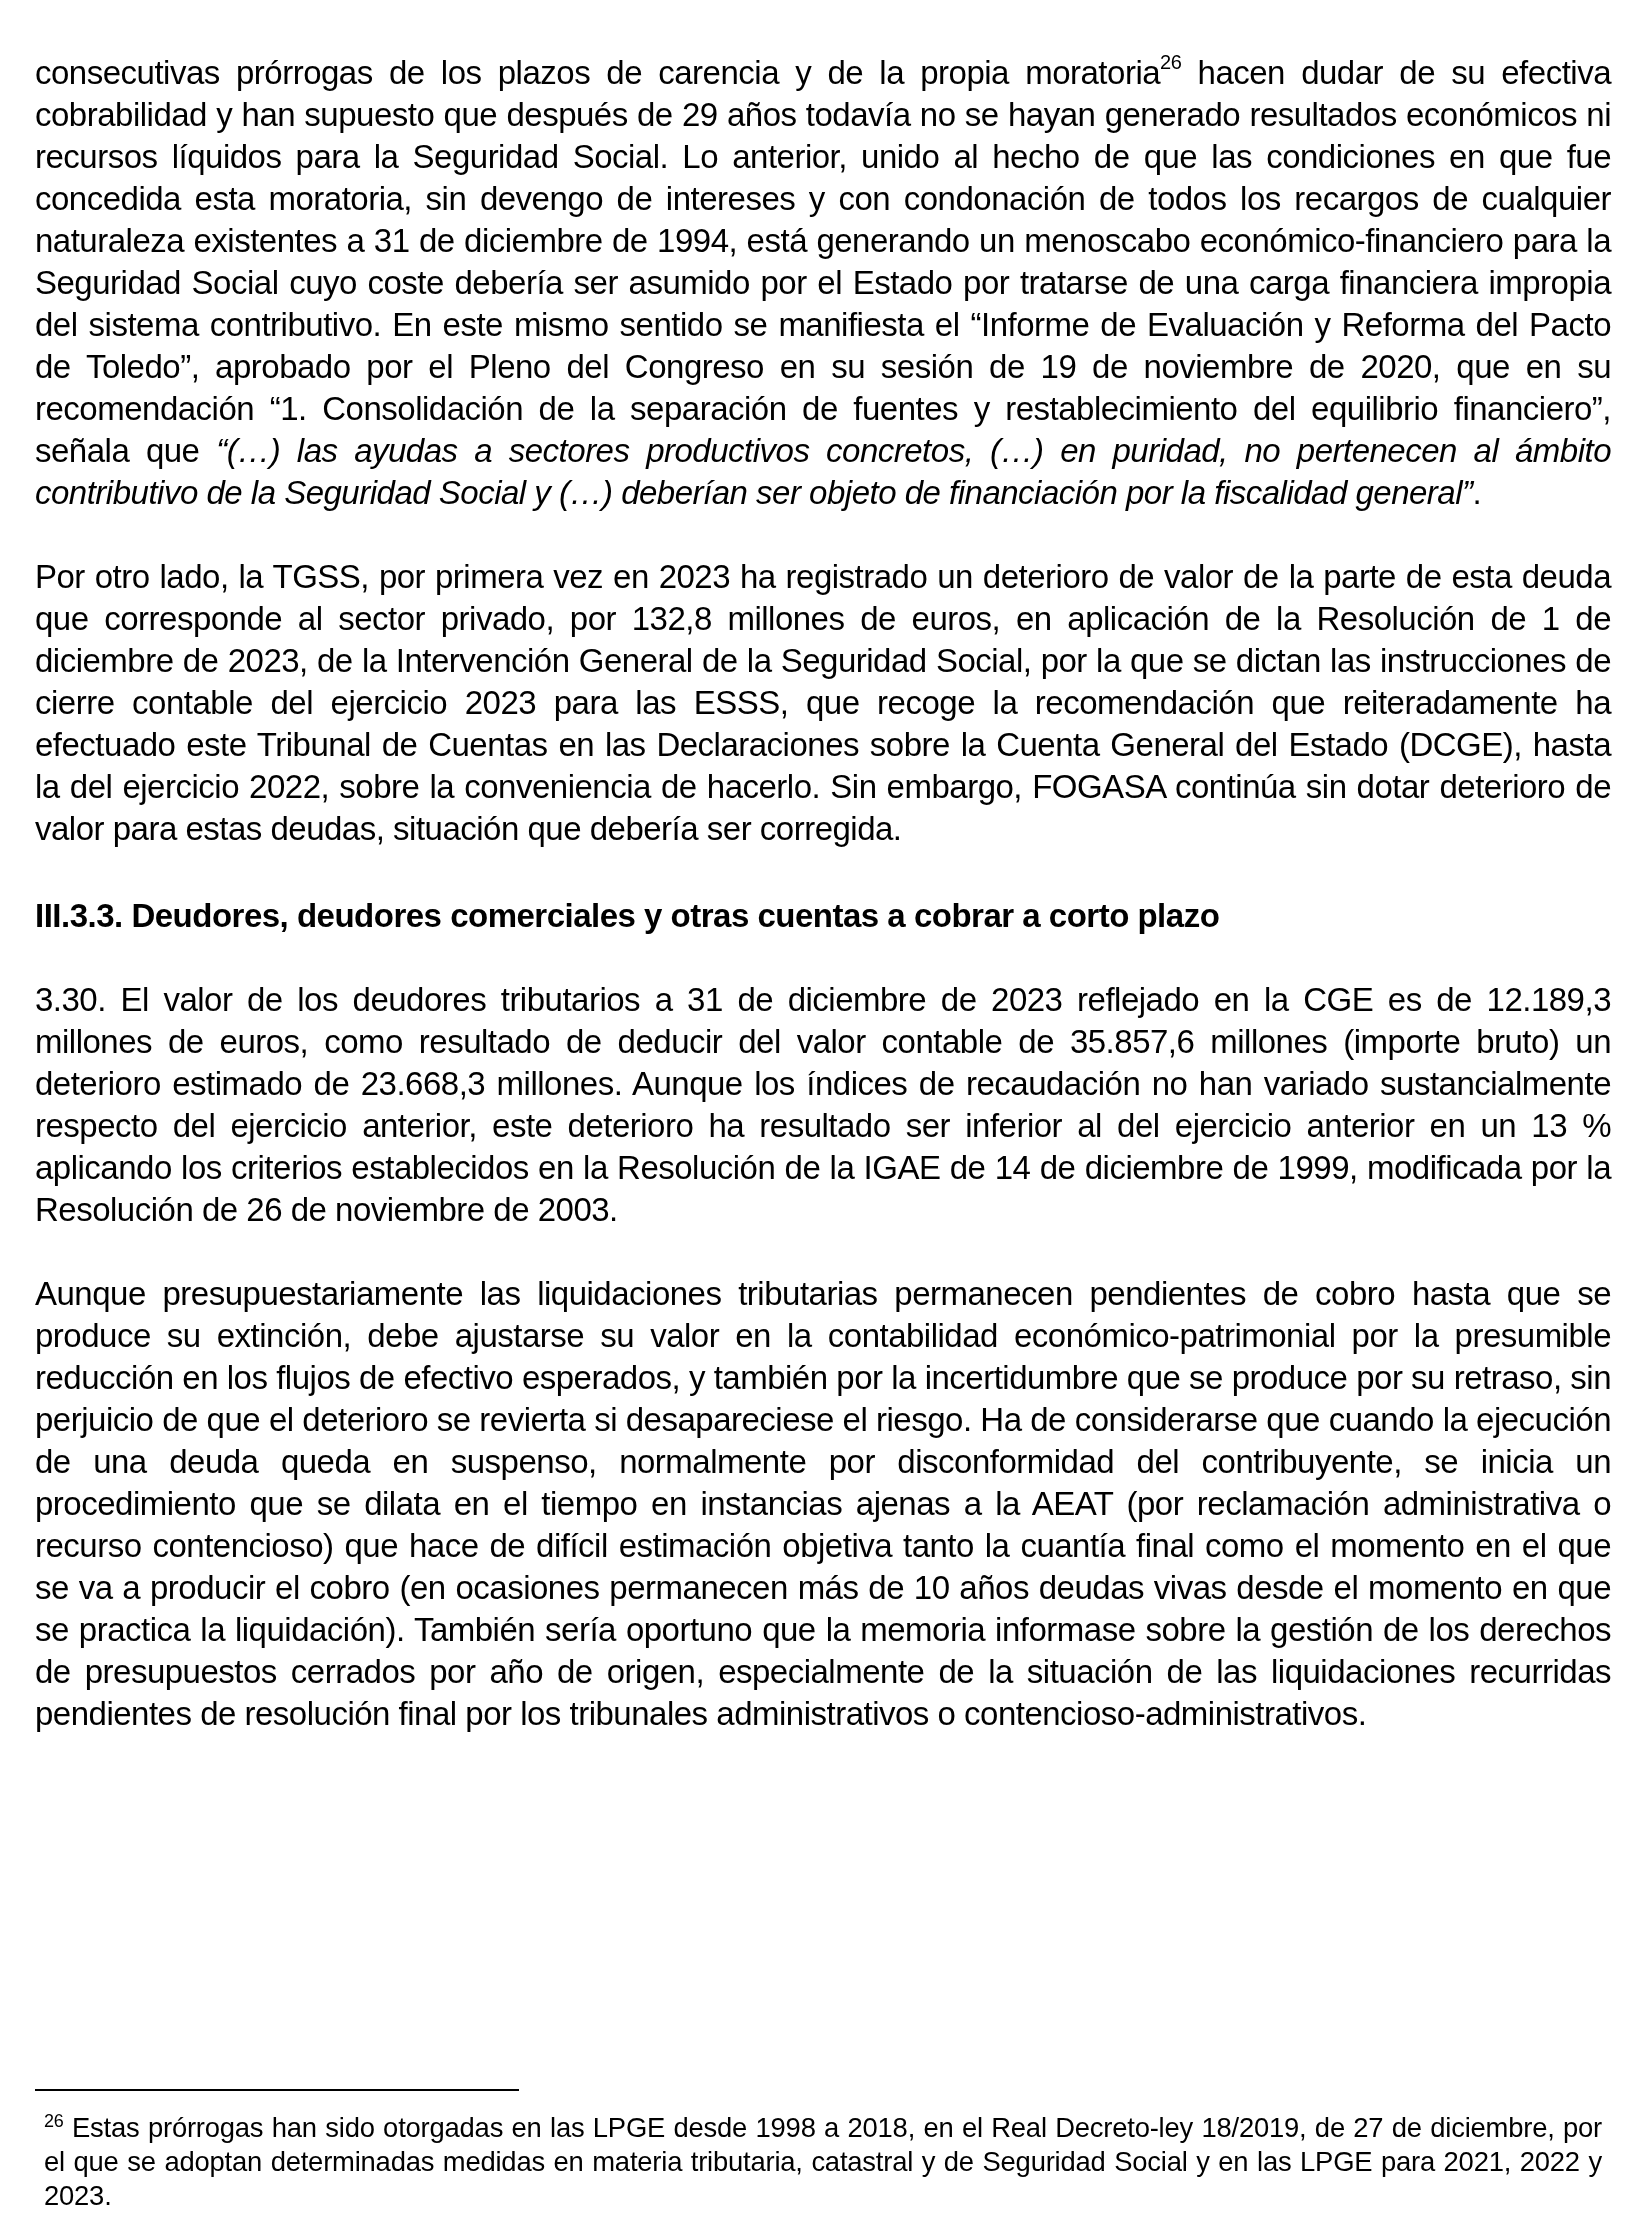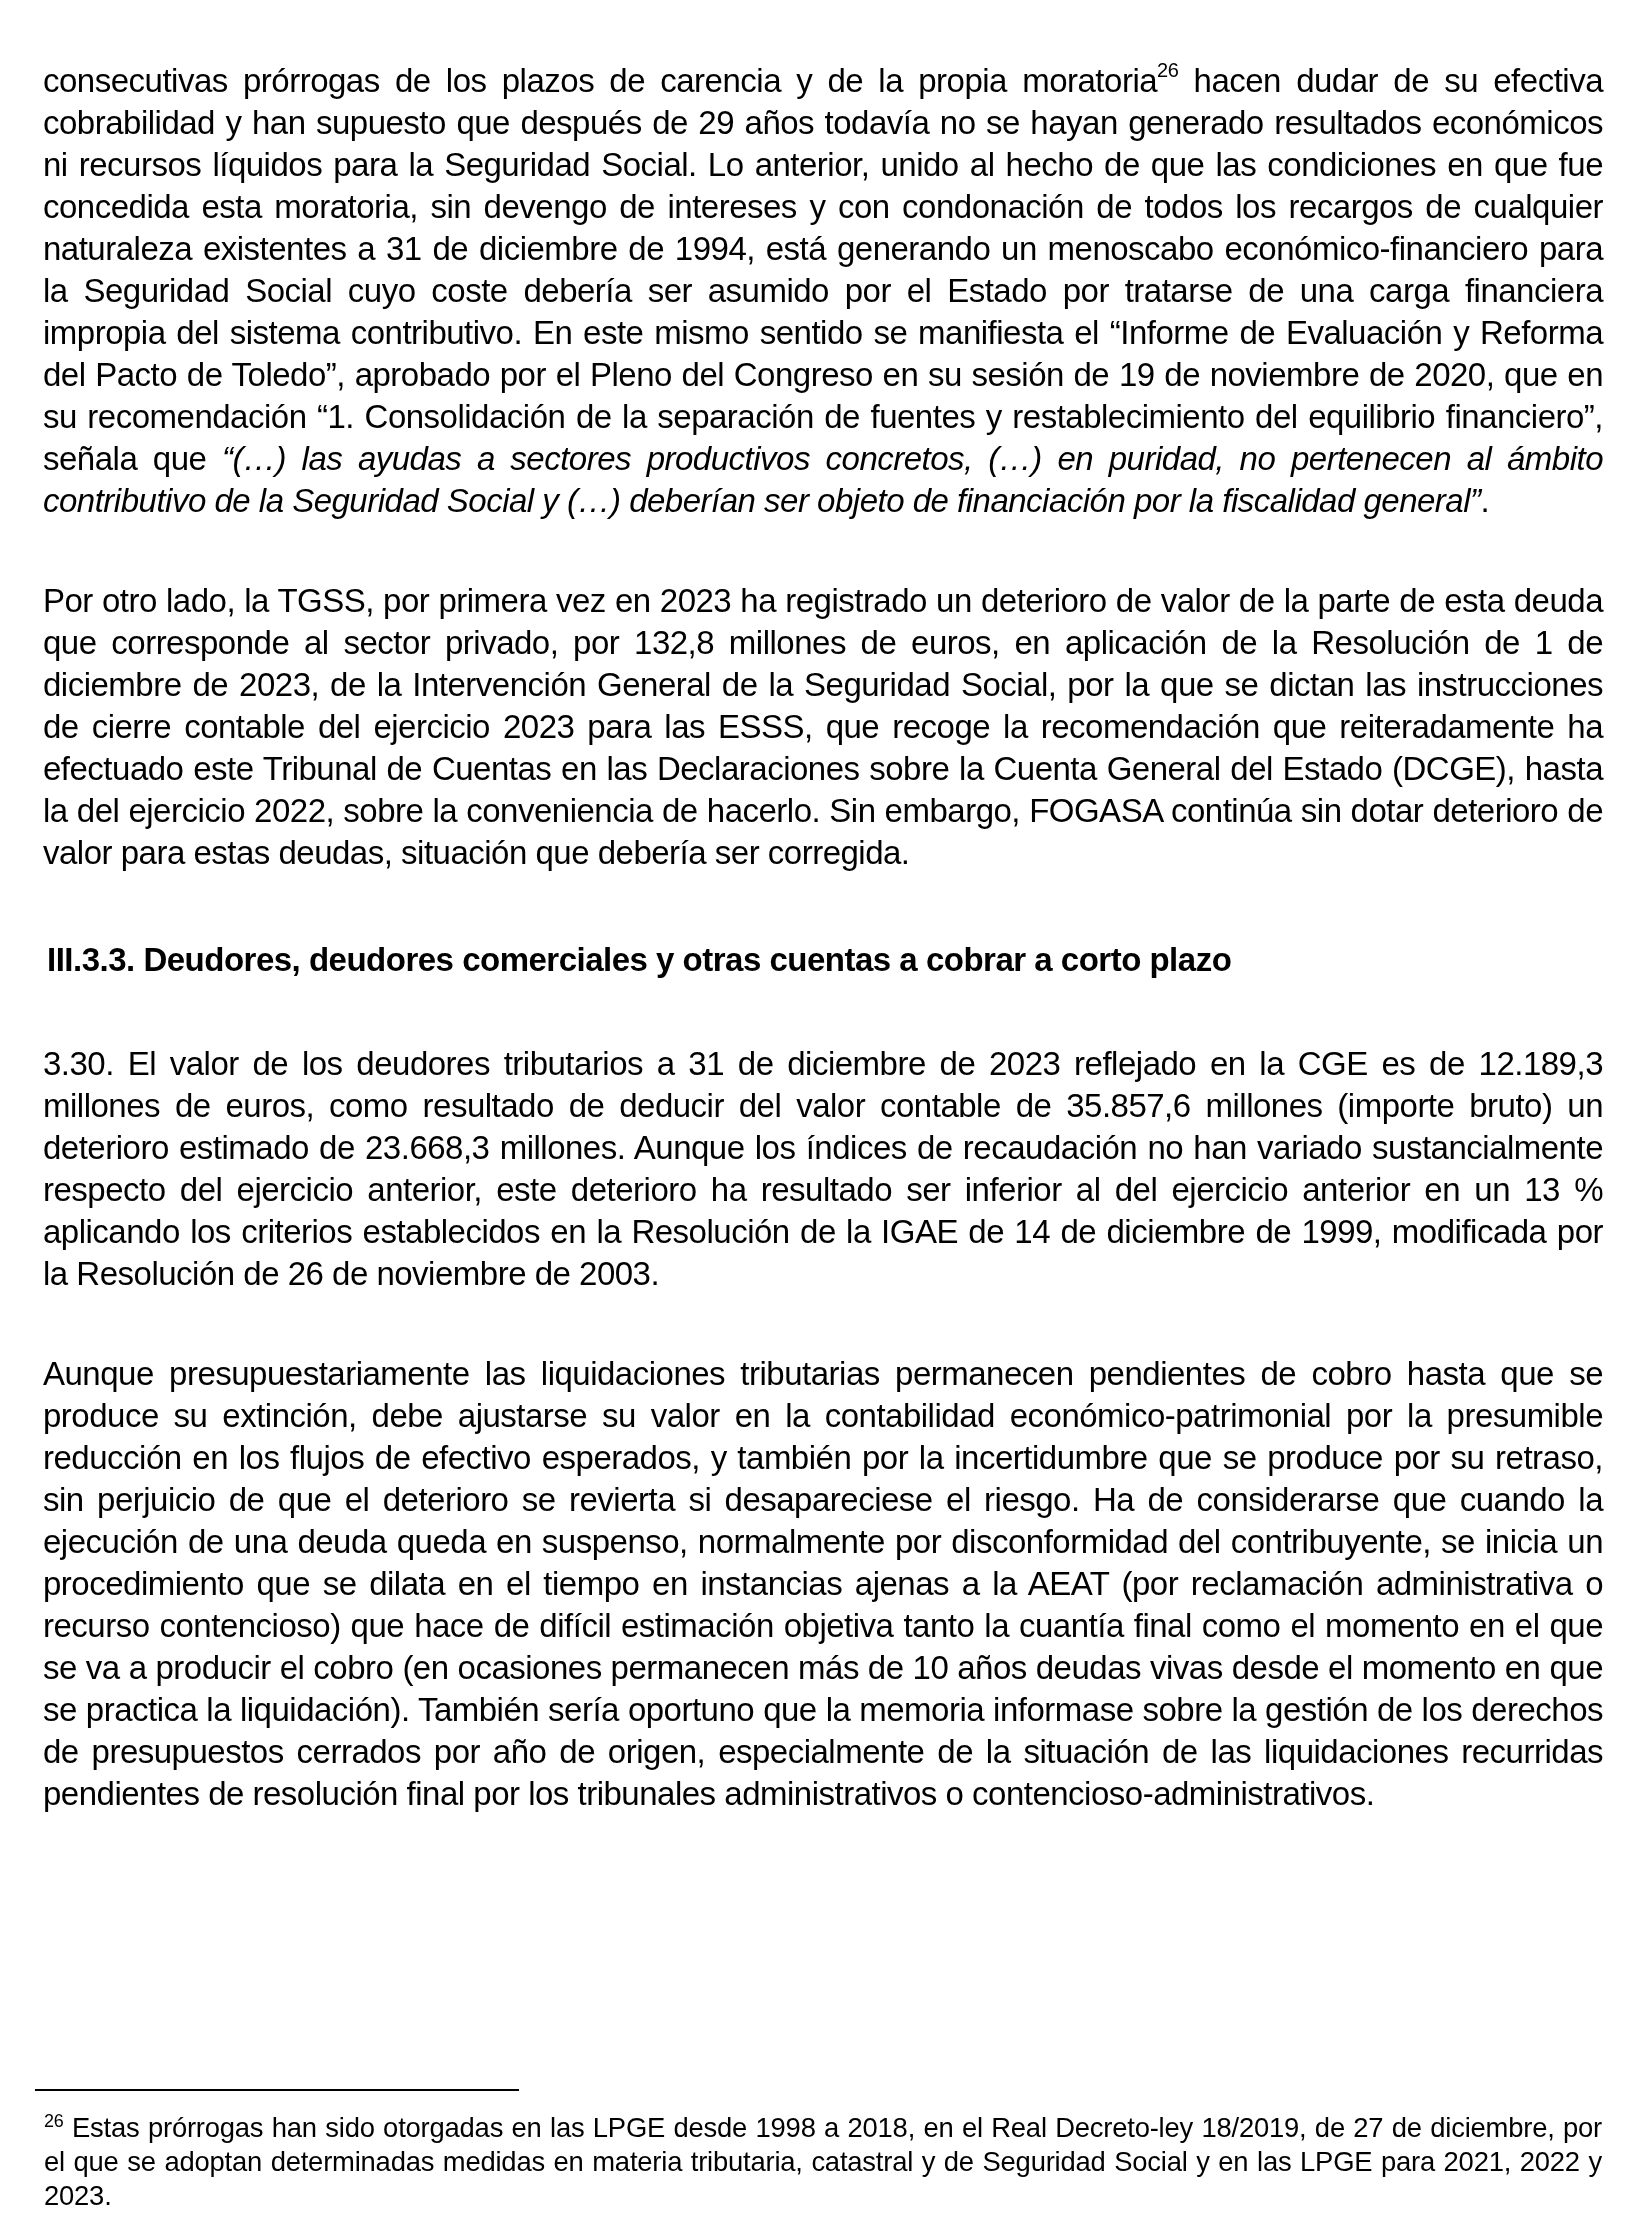--- a/index.html
+++ b/index.html
@@ -18,31 +18,31 @@
   .page {
     position: absolute;
     left: 35px;
     top: 52px;
     width: 1576px;
   }
   .para {
     font-size: 33px;
     line-height: 42px;
     text-align: justify;
-    margin: 8px;
+    margin: 0;
     font-stretch: condensed;
     letter-spacing: -0.5px;
     word-spacing: 0px;
   }
   .gap { height: 42px; }
   .heading {
     font-size: 33px;
     line-height: 42px;
     font-weight: bold;
-    margin: 12px;
+    margin: 0;
     letter-spacing: -0.5px;
   }
   .num { font-weight: normal; }
   sup.fn {
     font-size: 20px;
     line-height: 0;
     position: relative;
     top: -3.2px;
     vertical-align: super;
   }

